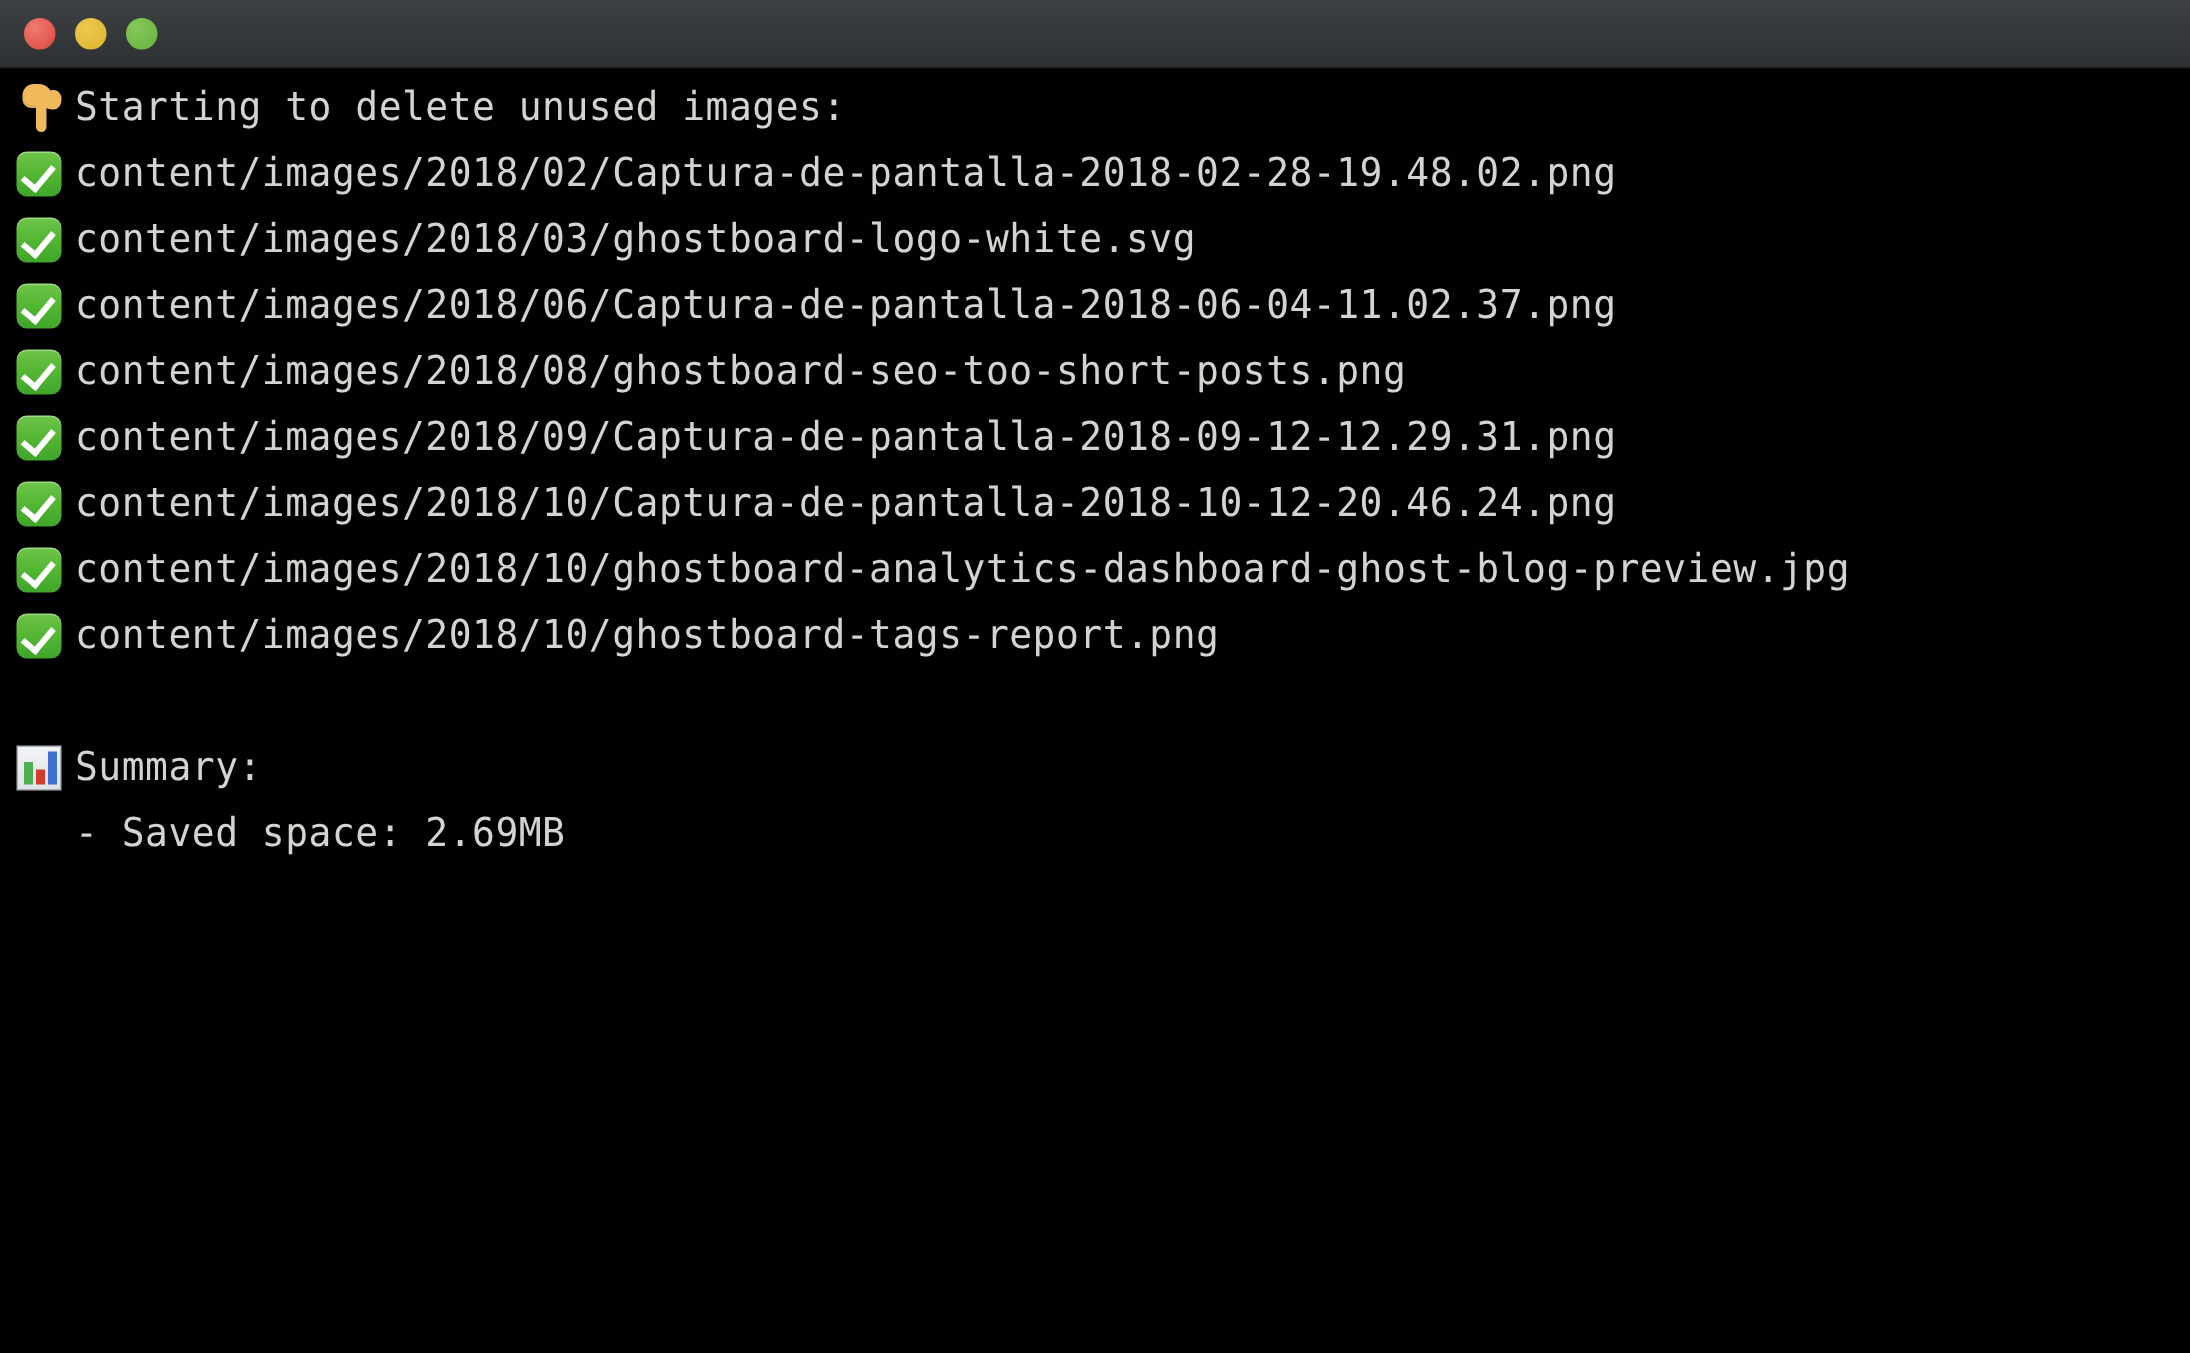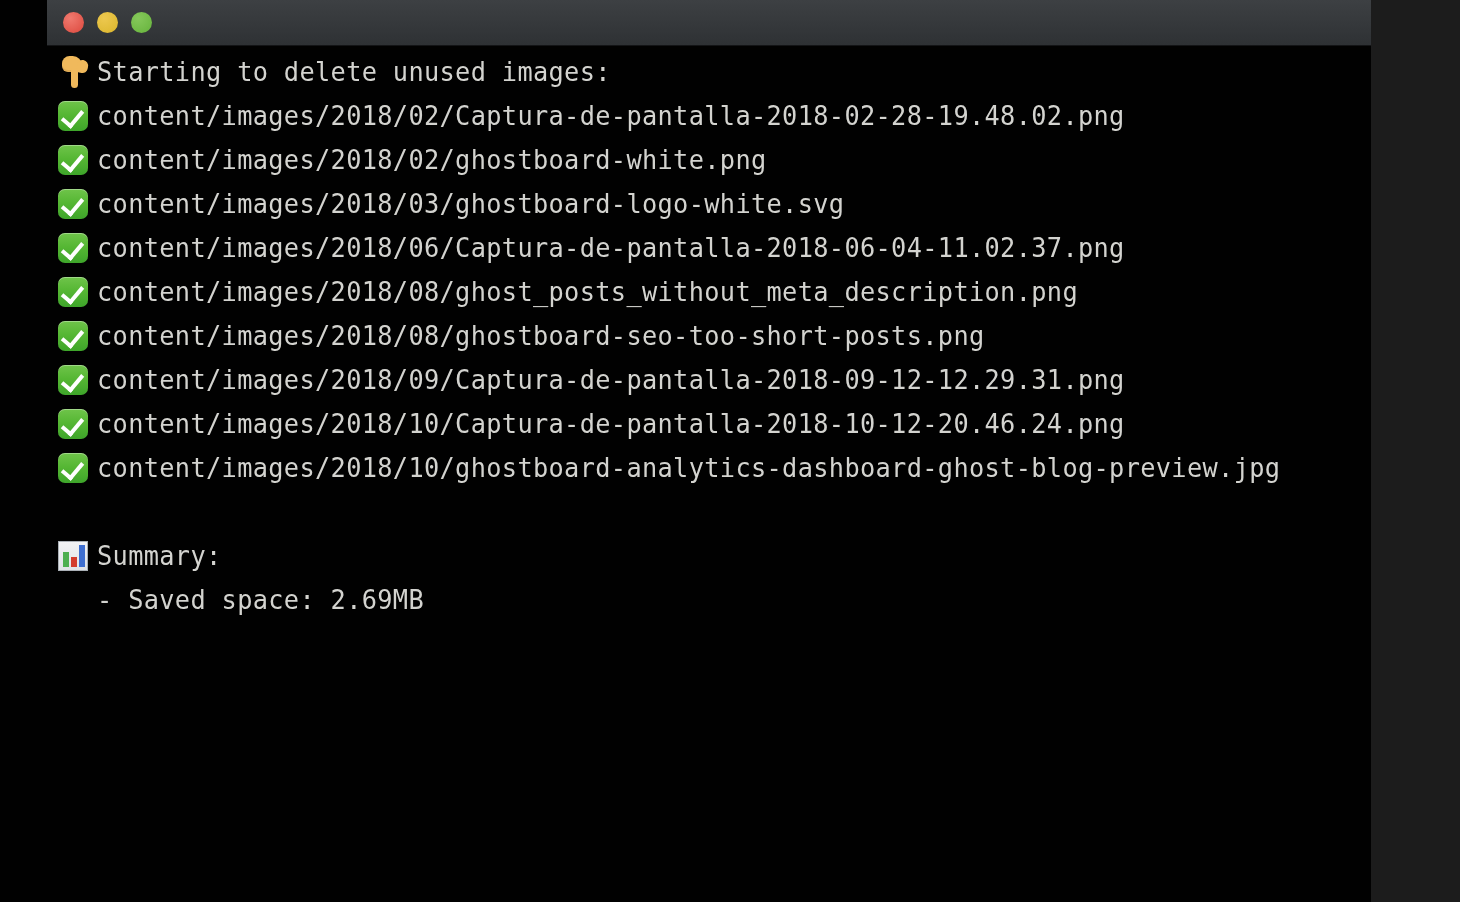--- a/index.html
+++ b/index.html
@@ -9,27 +9,26 @@
   }
   body {
     width: 1460px;
     height: 902px;
     overflow: hidden;
     font-family: "DejaVu Sans Mono", "Liberation Mono", monospace;
   }
 
   .terminal-window {
     position: relative;
-    width: 1324px;
+    width: 1460px;
     height: 902px;
     background: #010101;
     display: flex;
     flex-direction: column;
     overflow: hidden;
-    padding-left: 47px;
   }
 
   
   .title-bar {
     height: 46px;
     flex: 0 0 46px;
     background: linear-gradient(to bottom, #3d4043 0%, #35383b 55%, #2e3134 100%);
     border-bottom: 1px solid #131416;
     display: flex;
     align-items: center;
@@ -211,49 +210,45 @@
       </span>
       <span class="line-text">Starting to delete unused images:</span>
     </div>
 
     <div class="line">
       <span class="glyph"><span class="emoji emoji-check"></span></span>
       <span class="line-text">content/images/2018/02/Captura-de-pantalla-2018-02-28-19.48.02.png</span>
     </div>
     <div class="line">
       <span class="glyph"><span class="emoji emoji-check"></span></span>
-      <span class="line-text">content/images/2018/02/ghostboard-white.png</span>
-    </div>
-    <div class="line">
-      <span class="glyph"><span class="emoji emoji-check"></span></span>
       <span class="line-text">content/images/2018/03/ghostboard-logo-white.svg</span>
     </div>
     <div class="line">
       <span class="glyph"><span class="emoji emoji-check"></span></span>
       <span class="line-text">content/images/2018/06/Captura-de-pantalla-2018-06-04-11.02.37.png</span>
     </div>
     <div class="line">
       <span class="glyph"><span class="emoji emoji-check"></span></span>
-      <span class="line-text">content/images/2018/08/ghost_posts_without_meta_description.png</span>
-    </div>
-    <div class="line">
-      <span class="glyph"><span class="emoji emoji-check"></span></span>
       <span class="line-text">content/images/2018/08/ghostboard-seo-too-short-posts.png</span>
     </div>
     <div class="line">
       <span class="glyph"><span class="emoji emoji-check"></span></span>
       <span class="line-text">content/images/2018/09/Captura-de-pantalla-2018-09-12-12.29.31.png</span>
     </div>
     <div class="line">
       <span class="glyph"><span class="emoji emoji-check"></span></span>
       <span class="line-text">content/images/2018/10/Captura-de-pantalla-2018-10-12-20.46.24.png</span>
     </div>
     <div class="line">
       <span class="glyph"><span class="emoji emoji-check"></span></span>
       <span class="line-text">content/images/2018/10/ghostboard-analytics-dashboard-ghost-blog-preview.jpg</span>
+    </div>
+    <div class="line">
+      <span class="glyph"><span class="emoji emoji-check"></span></span>
+      <span class="line-text">content/images/2018/10/ghostboard-tags-report.png</span>
     </div>
 
     <div class="line blank"></div>
 
     <div class="line">
       <span class="glyph">
         <span class="emoji emoji-barchart">
           <span class="bar bar-green"></span>
           <span class="bar bar-red"></span>
           <span class="bar bar-blue"></span>

